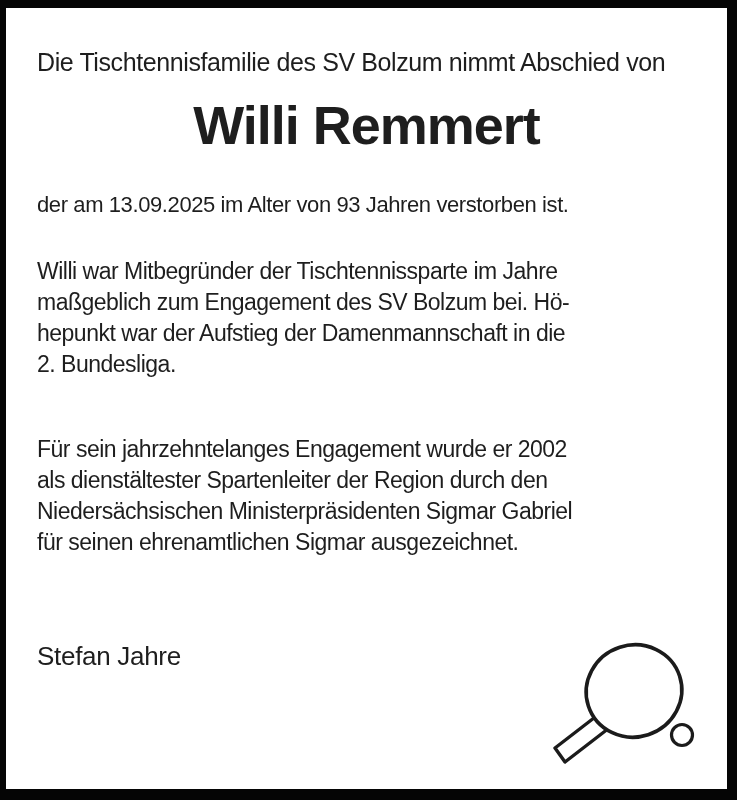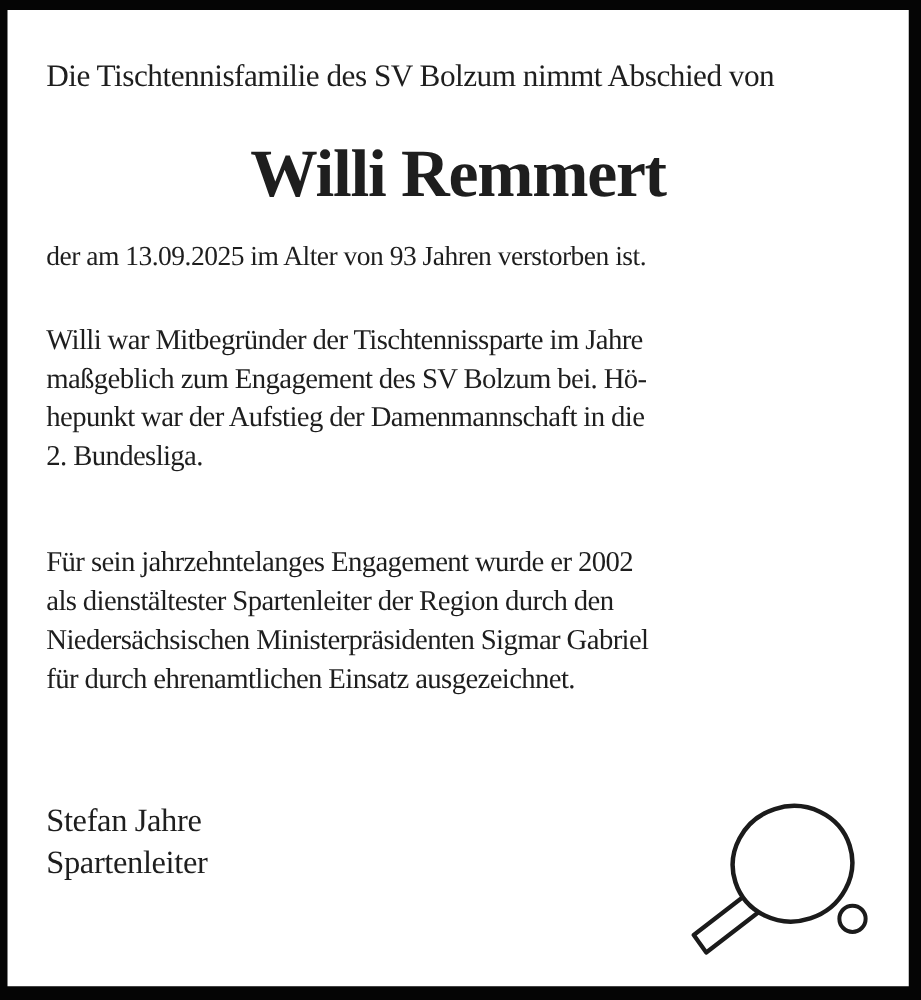--- a/index.html
+++ b/index.html
@@ -13,31 +13,31 @@
   }
   .inner {
     position: absolute;
     left: 6px;
     top: 8px;
     right: 10px;
     bottom: 11px;
     background: #ffffff;
     color: #1e1e1e;
   }
-  .block { position: absolute; left: 31px; right: 20px; font-family: Liberation Serif, serif; }
+  .block { position: absolute; left: 31px; right: 20px; }
   .intro {
     top: 40px;
     font-size: 25px;
     letter-spacing: -0.4px;
     white-space: nowrap;
   }
   .deceased-name {
     top: 86px;
     left: 0; right: 0;
-    margin: 14px;
+    margin: 0;
     text-align: center;
     font-size: 54px;
     font-weight: bold;
     letter-spacing: -1px;
     line-height: 62px;
   }
   .death-line {
     top: 184px;
     font-size: 22px;
     letter-spacing: -0.4px;
@@ -83,27 +83,26 @@
       <div>Willi war Mitbegründer der Tischtennissparte im Jahre</div>
       <div>maßgeblich zum Engagement des SV Bolzum bei. Hö-</div>
       <div>hepunkt war der Aufstieg der Damenmannschaft in die</div>
       <div>2. Bundesliga.</div>
     </div>
 
     <div class="block para para-2">
       <div>Für sein jahrzehntelanges Engagement wurde er 2002</div>
       <div>als dienstältester Spartenleiter der Region durch den</div>
       <div>Niedersächsischen Ministerpräsidenten Sigmar Gabriel</div>
-      <div>für durch ehrenamtlichen Einsatz ausgezeichnet.</div>
+      <div>für seinen ehrenamtlichen Sigmar ausgezeichnet.</div>
     </div>
 
 
     <div class="block signature">
       <div>Stefan Jahre</div>
-      <div>Spartenleiter</div>
     </div>
 
     <svg class="racket" viewBox="0 0 165 165" aria-hidden="true">
       <g stroke="#1b1b1b" fill="#ffffff">
 
         <path d="M 58 101 L 10 138 L 20 152 L 68 115 Z" stroke-width="3.4" stroke-linejoin="round"></path>
 
         <ellipse cx="89" cy="81" rx="48" ry="46" transform="rotate(-18 89 81)" stroke-width="3.6"></ellipse>
 
         <circle cx="137" cy="125" r="10.5" stroke-width="3.2"></circle>

